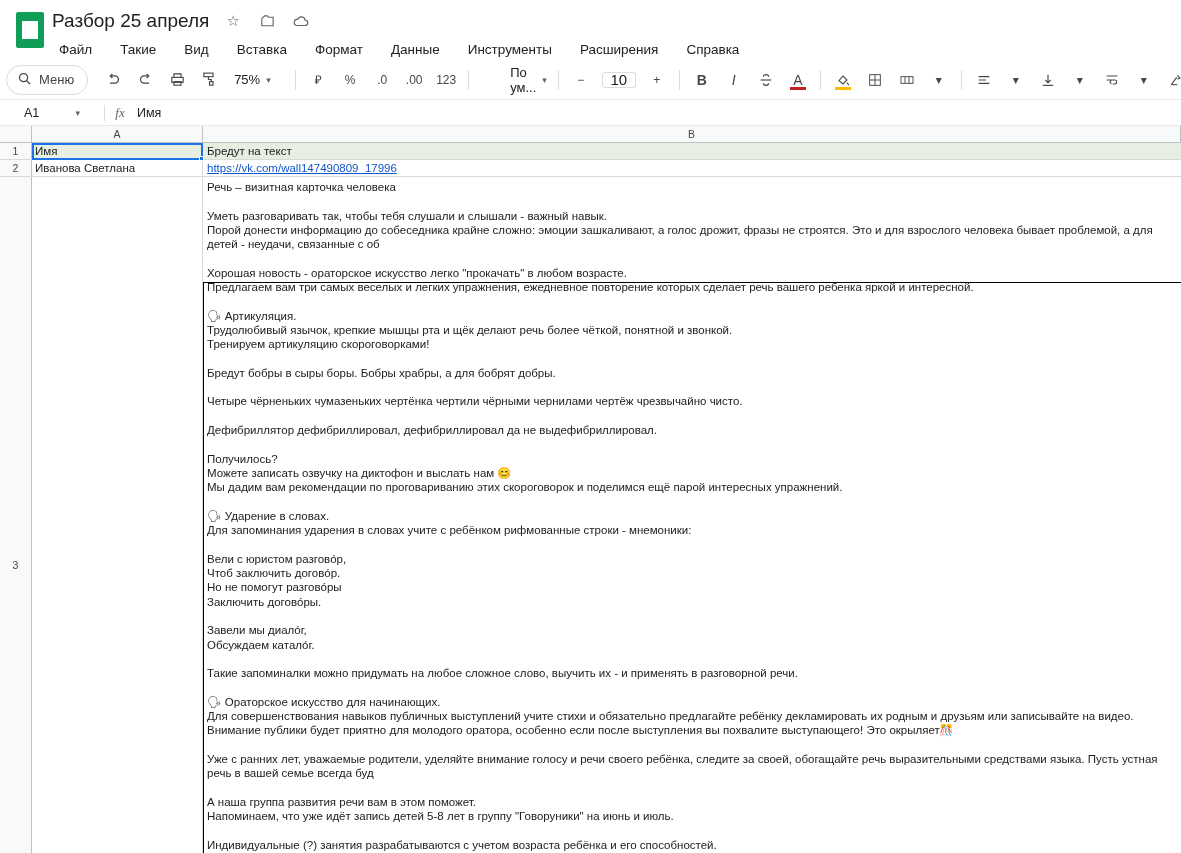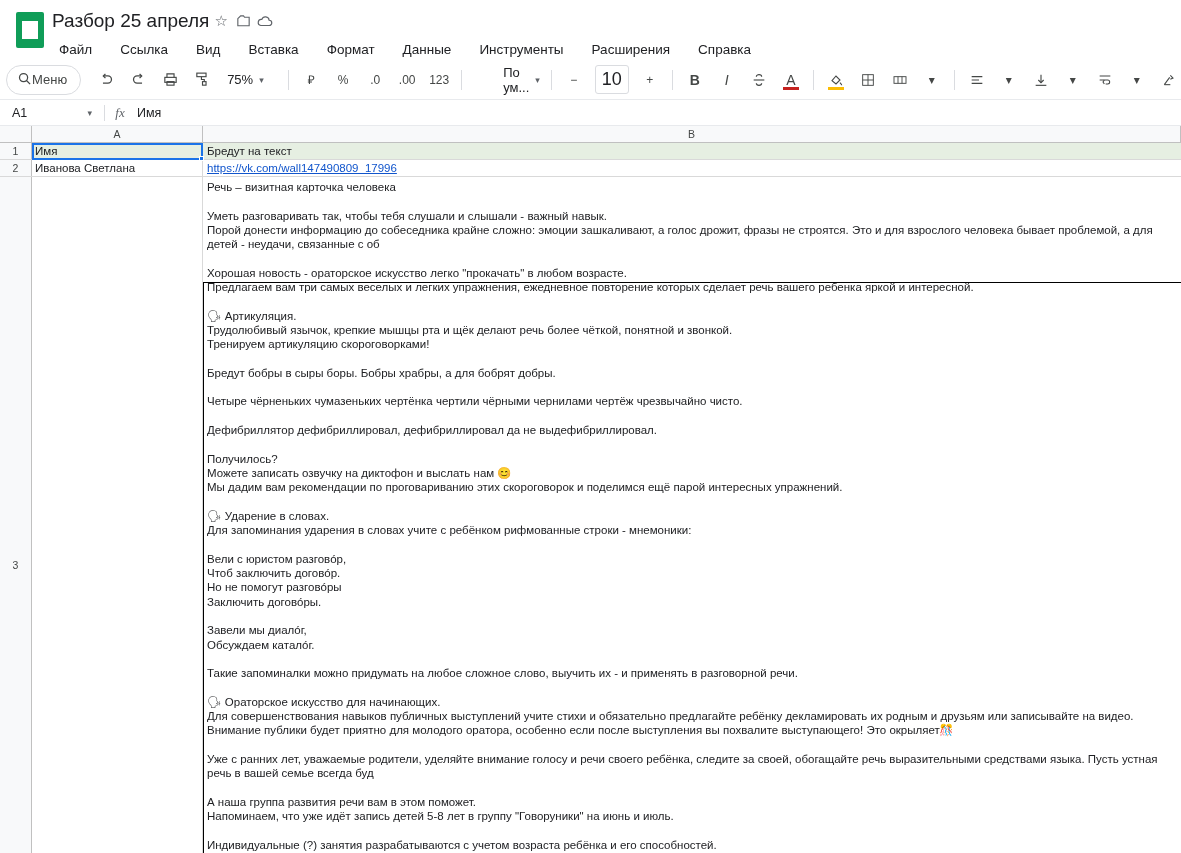--- a/index.html
+++ b/index.html
@@ -42,21 +42,21 @@
   }
   .sheets-grid {
     position: absolute;
     left: 6px; top: 10px;
     width: 16px; height: 17px;
   }
   .sheets-grid span {
     position: absolute; background: #fff;
   }
   .titlecol { display: flex; flex-direction: column; flex: 1; min-width: 0; }
-  .title-row { display: flex; align-items: center; gap: 2px; height: 30px; }
+  .title-row { display: flex; align-items: center; gap: 14px; height: 30px; }
   .doc-title {
     font-size: 19px;
     color: #202124;
     white-space: nowrap;
   }
   .title-icon {
     width: 20px; height: 20px;
     display: inline-flex; align-items: center; justify-content: center;
     color: #5f6368;
     font-size: 15px;
@@ -72,21 +72,21 @@
 
   
   .toolbar {
     height: 40px;
     display: flex; align-items: center;
     padding: 0 6px;
     gap: 2px;
     border-bottom: 1px solid #e8eaed;
   }
   .menu-pill {
-    display: flex; align-items: center; 
+    display: flex; align-items: center; gap: 7px;
     height: 30px;
     padding: 0 13px 0 10px;
     border: 1px solid #dadce0;
     border-radius: 16px;
     font-size: 13px;
     color: #444746;
     margin-right: 8px;
   }
   .tb {
     width: 30px; height: 30px;
@@ -115,25 +115,25 @@
   .fontbox {
     display: flex; align-items: center; justify-content: space-between;
     width: 88px; height: 28px;
     padding: 0 4px 0 8px;
     font-size: 13px; color: #202124; margin-left: 26px;
   }
   .fontsize {
     display: flex; align-items: center; gap: 6px;
   }
   .fontsize .num {
-    width: 34px; height: 29px;
+    width: 34px; height: 16px;
     border: 1px solid #dadce0;
     border-radius: 3px;
     display: flex; align-items: center; justify-content: center;
-    font-size: 18px;
+    font-size: 15px;
   }
   .tb b, .tb i { font-size: 14px; }
   .underline-a {
     position: relative;
   }
   .underline-a:after {
     content: "";
     position: absolute;
     bottom: 5px; left: 7px; right: 7px;
     height: 3px;
@@ -145,21 +145,21 @@
   .formulabar {
     height: 26px;
     display: flex; align-items: center;
     border-bottom: 1px solid #e8eaed;
     font-size: 12.5px;
     color: #202124;
   }
   .namebox {
     width: 104px;
     display: flex; align-items: center; justify-content: space-between;
-    padding: 0 12px;
+    padding: 0 24px;
     height: 26px;
   }
   .namebox .caret { margin: 0; }
   .fb-sep { width: 1px; height: 16px; background: #dadce0; }
   .fx {
     width: 30px; text-align: center;
     color: #5f6368; font-style: italic;
     font-family: "Liberation Serif", serif;
     font-size: 13px;
   }
@@ -287,21 +287,21 @@
         </svg>
       </span>
       <span class="title-icon">
         <svg width="18" height="18" viewBox="0 0 24 24" fill="none" stroke="#5f6368" stroke-width="1.6">
           <path d="M6.5 18h11a3.5 3.5 0 000-7 5 5 0 00-9.7-1.2A3.6 3.6 0 006.5 18z"></path>
         </svg>
       </span>
     </div>
     <div class="menubar">
       <div class="menu-item">Файл</div>
-      <div class="menu-item">Ссылка</div>
+      <div class="menu-item">Такие</div>
       <div class="menu-item">Вид</div>
       <div class="menu-item">Вставка</div>
       <div class="menu-item">Формат</div>
       <div class="menu-item">Данные</div>
       <div class="menu-item">Инструменты</div>
       <div class="menu-item">Расширения</div>
       <div class="menu-item">Справка</div>
     </div>
   </div>
 </div>

